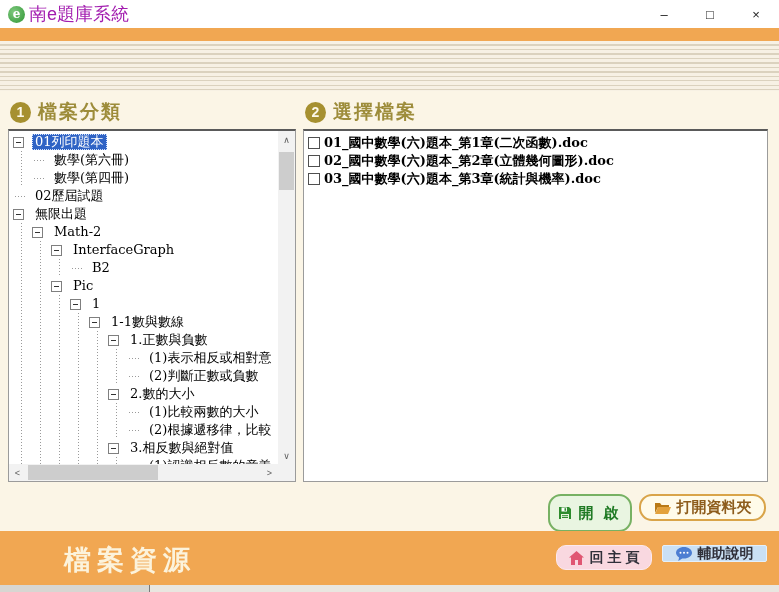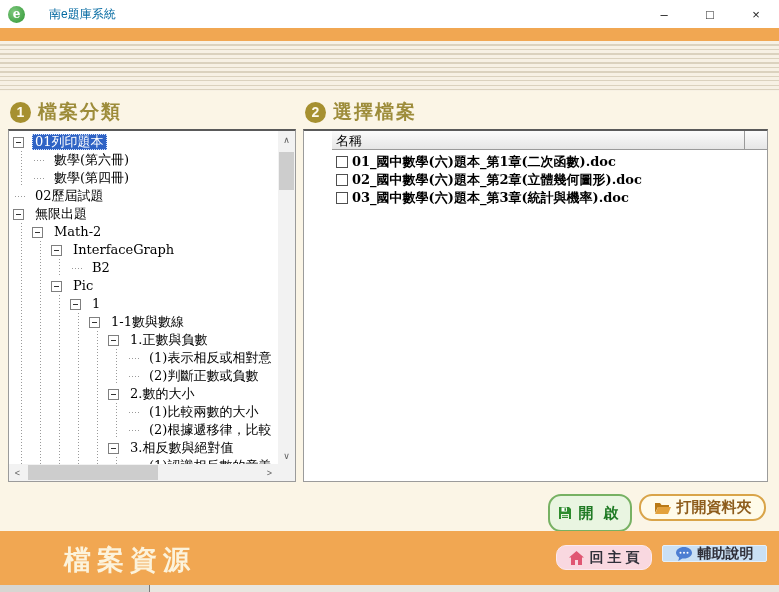--- a/index.html
+++ b/index.html
@@ -3,38 +3,38 @@
 <meta charset="utf-8">
 <style>
   * { margin:0; padding:0; box-sizing:border-box; }
   html,body { width:779px; height:592px; }
   body { font-family:"Liberation Sans", sans-serif; background:#fff; }
   .window { position:relative; width:779px; height:592px; overflow:hidden; background:#FBF5E6; }
 
   
   .titlebar { position:absolute; top:0; left:0; width:100%; height:28px; background:#FFFFFF; display:flex; align-items:center; }
   .app-icon { width:17px; height:17px; margin-left:8px; border-radius:50%; background:radial-gradient(circle at 35% 35%, #7ec87e, #2f9633); color:#fff; font-family:"DejaVu Serif",serif; font-weight:bold; font-size:12px; display:flex; align-items:center; justify-content:center; }
-  .title-text { margin-left:24px; font-size:12px; color:#0369a1; }
+  .title-text { margin-left:4px; font-size:18px; color:#a21caf; }
   .win-controls { position:absolute; right:0; top:0; height:28px; display:flex; }
   .win-btn { width:46px; height:28px; display:flex; align-items:center; justify-content:center; font-size:13px; color:#222; }
 
   
   .band-orange-top { position:absolute; top:28px; left:0; width:100%; height:13px; background:#F1A752; }
   .band-stripes { position:absolute; top:41px; left:0; width:100%; height:50px;
      background:repeating-linear-gradient(to bottom, #F7F1E4 0px, #F7F1E4 3px, #DBD2BE 3px, #DBD2BE 4.5px); }
 
   
   .sec-header { position:absolute; display:flex; align-items:center; gap:7px; }
   .sec-header.left { top:99px; left:10px; }
   .sec-header.right { top:99px; left:305px; }
   .sec-num { width:21px; height:21px; border-radius:50%; background:#A69030; color:#FDF8EA; font-weight:bold; font-size:14px; display:flex; align-items:center; justify-content:center; }
   .sec-title { font-size:19px; font-weight:bold; color:#9D8C3A; letter-spacing:2px;text-align:center; }
 
   
-  .panel { position:absolute; background:#fff; border:1px solid #9B9B9B; border-top:2px solid #5A5A5A;padding-left:28px; }
+  .panel { position:absolute; background:#fff; border:1px solid #9B9B9B; border-top:2px solid #5A5A5A; }
   .tree-panel { left:8px; top:129px; width:288px; height:353px; }
   .file-panel { left:303px; top:129px; width:465px; height:353px; }
 
   
   .tree-content { position:absolute; left:0; top:0; right:17px; bottom:17px; overflow:hidden; padding:2px 0 0 4px; font-family:"DejaVu Serif",serif; font-size:13px; color:#000; white-space:nowrap; }
   .tree-row { display:flex; align-items:center; height:18px; }
   .guide { width:19px; height:100%; flex:0 0 auto;
      background:repeating-linear-gradient(to bottom,#9a9a9a 0 1px,transparent 1px 3px) 8px 0 / 1px 100% no-repeat; }
   .node-cell { width:19px; height:100%; flex:0 0 auto; display:flex; align-items:center; }
   .expand-box { position:relative; width:11px; height:11px; border:1px solid #7F7F7F; background:#fff; flex:0 0 auto; }
@@ -277,24 +277,20 @@
     </div>
     <div class="hscroll">
       <div class="scroll-arrow lft">&lt;</div>
       <div class="h-thumb"></div>
       <div class="scroll-arrow rgt">&gt;</div>
     </div>
     <div class="scroll-corner"></div>
   </div>
 
   <div class="panel file-panel">
-    <div class="list-header">
-      <div class="col-name">名稱</div>
-      <div class="col-extra"></div>
-    </div>
     <div class="file-rows">
         <div class="file-row">
           <span class="checkbox"></span>
           <span>01_國中數學(六)題本_第1章(二次函數).doc</span>
         </div>
         <div class="file-row">
           <span class="checkbox"></span>
           <span>02_國中數學(六)題本_第2章(立體幾何圖形).doc</span>
         </div>
         <div class="file-row">

